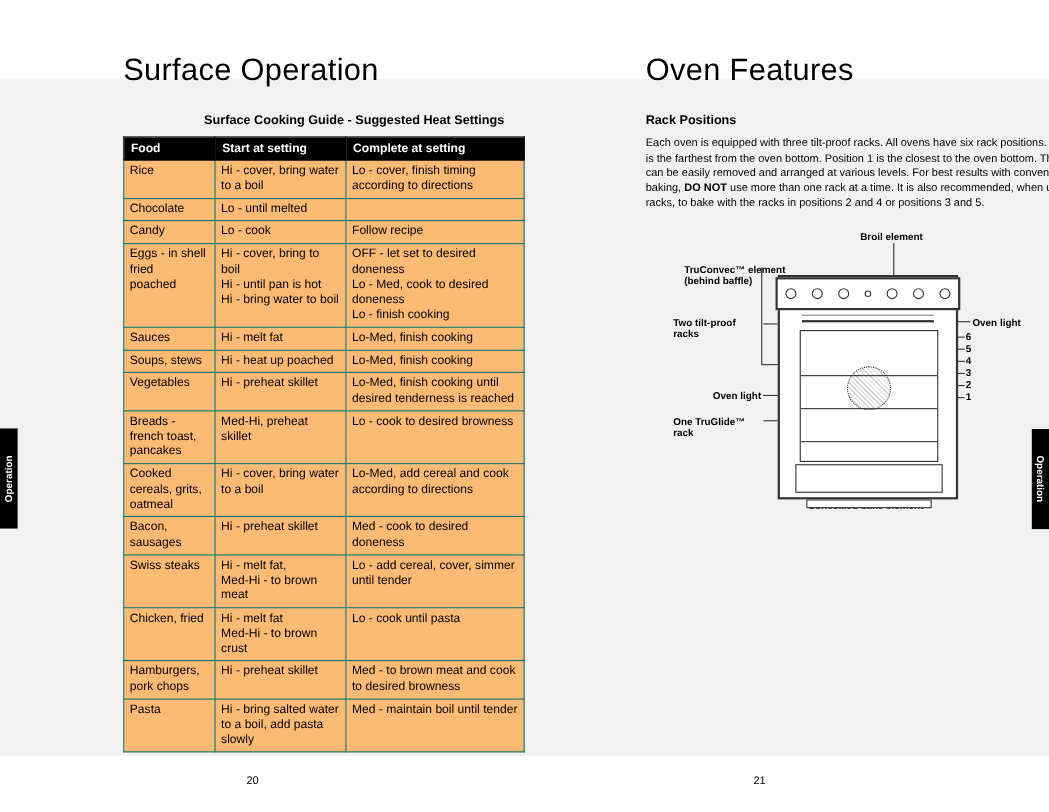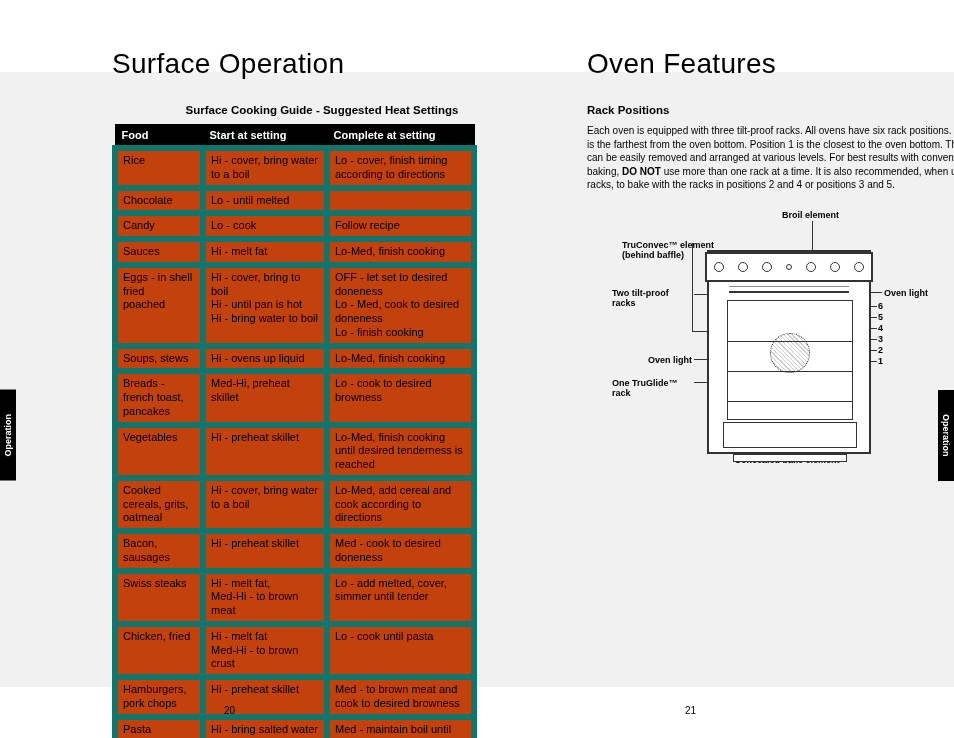--- a/index.html
+++ b/index.html
@@ -56,24 +56,24 @@
   }
   thead th {
     background: #000;
     color: #fff;
     text-align: left;
     padding: 4px 6px;
     font-weight: bold;
     border: 1px solid #000;
   }
   tbody td {
-    border: 6px solid #0f766e;
+    border: 1px solid #0f766e;
     padding: 3px 5px;
     vertical-align: top;
-    background: #c2410c;
+    background: #fdba74;
     line-height: 1.25;
   }
   tbody td:first-child { width: 72px; }
   tbody td:nth-child(2) { width: 108px; }
   .side-tab {
     position: absolute;
     background: #000;
     color: #fff;
     font-size: 9px;
     font-weight: bold;
@@ -205,58 +205,58 @@
           <td>Chocolate</td>
           <td>Lo - until melted</td>
           <td></td>
         </tr>
         <tr>
           <td>Candy</td>
           <td>Lo - cook</td>
           <td>Follow recipe</td>
         </tr>
         <tr>
+          <td>Eggs - in shell<br>        fried<br>        poached</td>
+          <td>Hi - cover, bring to boil<br>Hi - until pan is hot<br>Hi - bring water to boil</td>
+          <td>OFF - let set to desired doneness<br>Lo - Med, cook to desired doneness<br>Lo - finish cooking</td>
+        </tr>
+        <tr>
           <td>Sauces</td>
           <td>Hi - melt fat</td>
           <td>Lo-Med, finish cooking</td>
         </tr>
         <tr>
-          <td>Eggs - in shell<br>        fried<br>        poached</td>
-          <td>Hi - cover, bring to boil<br>Hi - until pan is hot<br>Hi - bring water to boil</td>
-          <td>OFF - let set to desired doneness<br>Lo - Med, cook to desired doneness<br>Lo - finish cooking</td>
-        </tr>
-        <tr>
           <td>Soups, stews</td>
-          <td>Hi - ovens up liquid</td>
+          <td>Hi - heat up poached</td>
           <td>Lo-Med, finish cooking</td>
+        </tr>
+        <tr>
+          <td>Vegetables</td>
+          <td>Hi - preheat skillet</td>
+          <td>Lo-Med, finish cooking until desired tenderness is reached</td>
         </tr>
         <tr>
           <td>Breads - french toast, pancakes</td>
           <td>Med-Hi, preheat skillet</td>
           <td>Lo - cook to desired browness</td>
         </tr>
         <tr>
-          <td>Vegetables</td>
-          <td>Hi - preheat skillet</td>
-          <td>Lo-Med, finish cooking until desired tenderness is reached</td>
-        </tr>
-        <tr>
           <td>Cooked cereals, grits, oatmeal</td>
           <td>Hi - cover, bring water to a boil</td>
           <td>Lo-Med, add cereal and cook according to directions</td>
         </tr>
         <tr>
           <td>Bacon, sausages</td>
           <td>Hi - preheat skillet</td>
           <td>Med - cook to desired doneness</td>
         </tr>
         <tr>
           <td>Swiss steaks</td>
           <td>Hi - melt fat,<br>Med-Hi - to brown meat</td>
-          <td>Lo - add melted, cover, simmer until tender</td>
+          <td>Lo - add cereal, cover, simmer until tender</td>
         </tr>
         <tr>
           <td>Chicken, fried</td>
           <td>Hi - melt fat<br>Med-Hi - to brown crust</td>
           <td>Lo - cook until pasta</td>
         </tr>
         <tr>
           <td>Hamburgers, pork chops</td>
           <td>Hi - preheat skillet</td>
           <td>Med - to brown meat and cook to desired browness</td>

